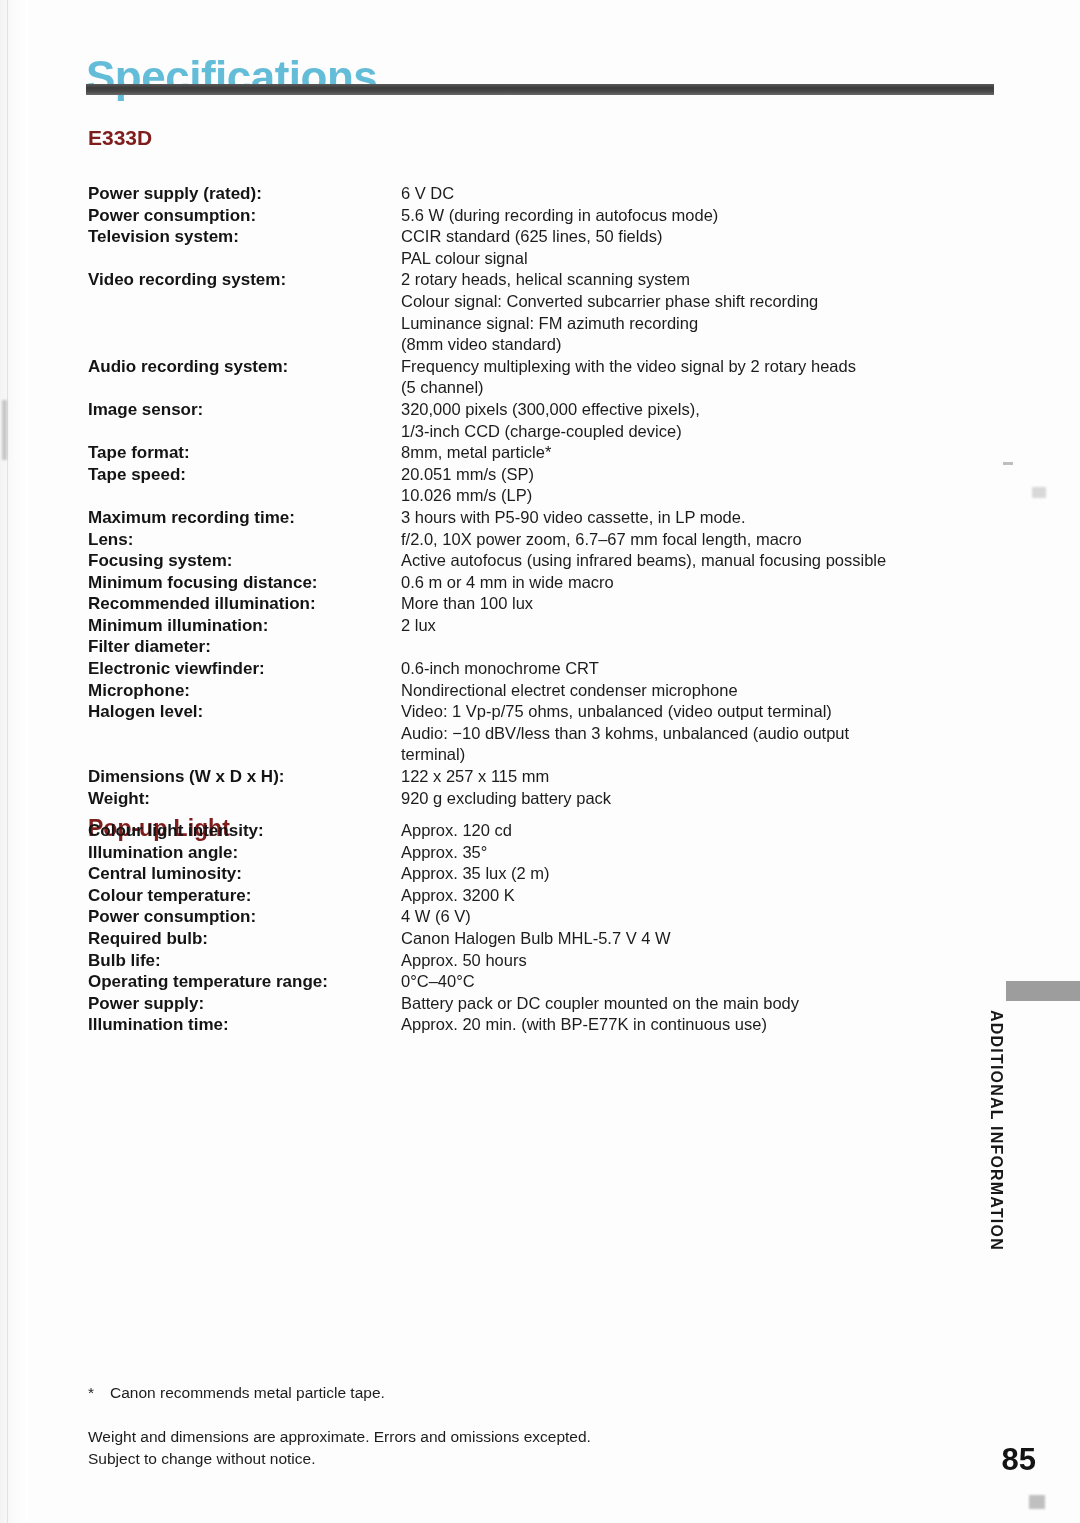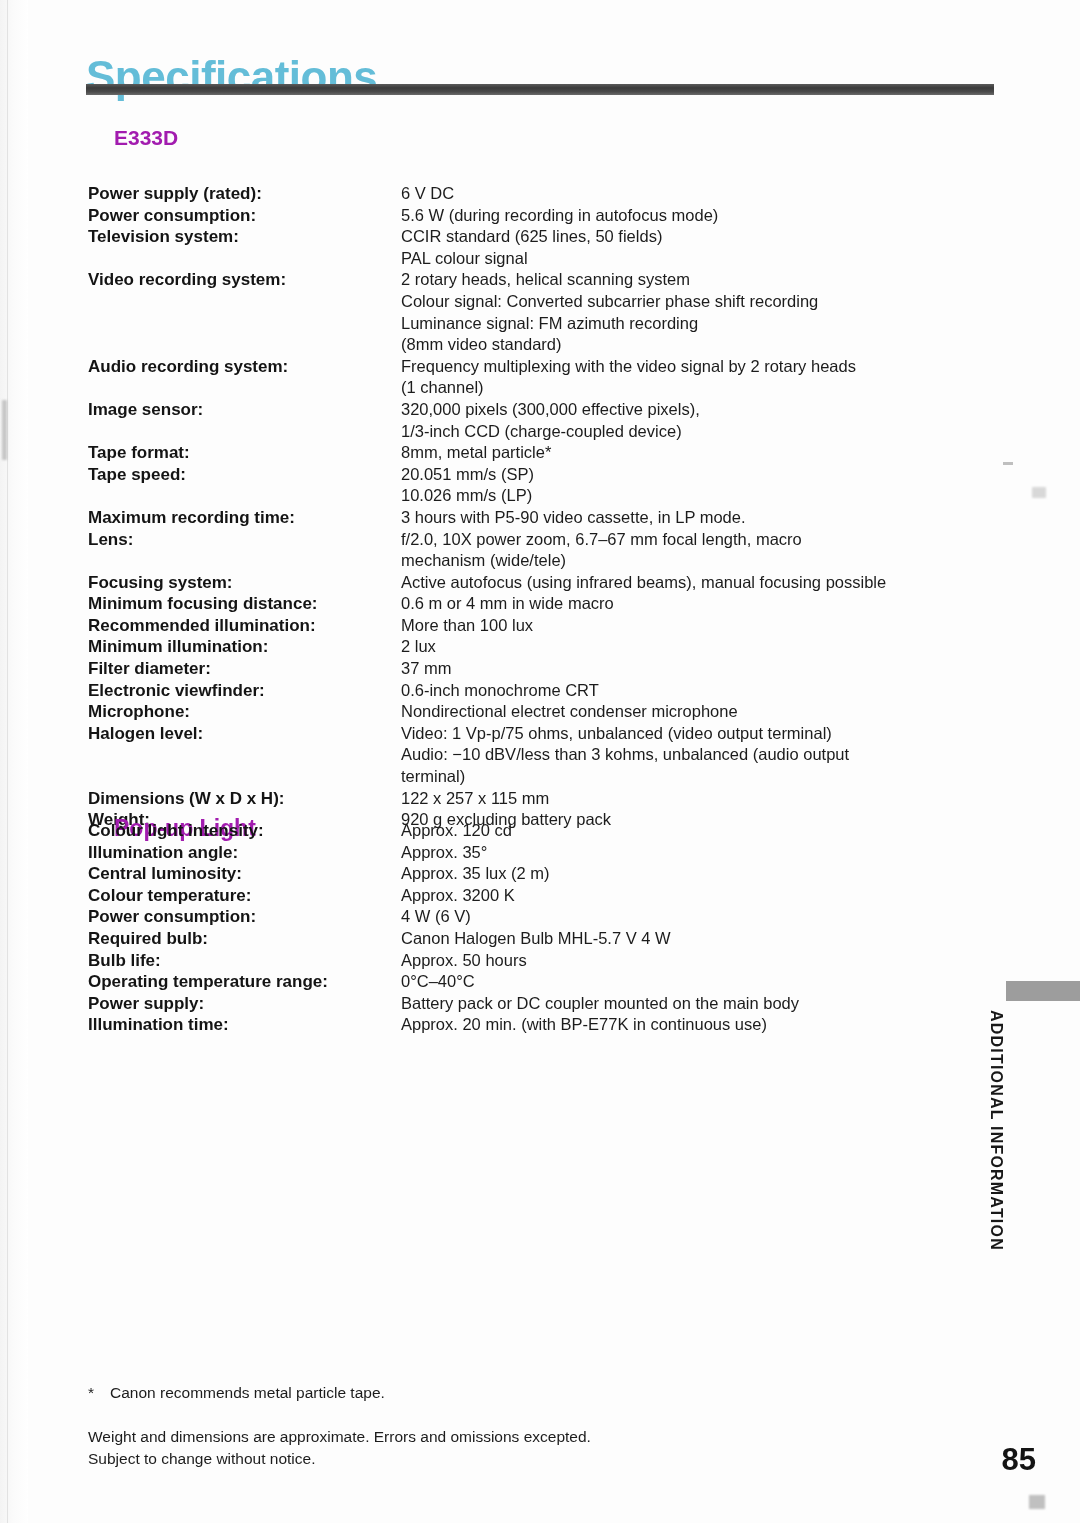--- a/index.html
+++ b/index.html
@@ -81,23 +81,22 @@
     top: 84px;
     width: 908px;
     height: 11px;
     background: linear-gradient(to bottom, #5b5b5b 0%, #3b3b3b 35%, #4a4a4a 70%, #6a6a6a 100%);
   }
 
   
   .section-heading {
     position: absolute;
     font-weight: bold;
-    color: #a21caf;
+    color: #7f1d1d;
     white-space: nowrap;
-    margin-left: 26px;
   }
   .heading-model {
     left: 88px;
     top: 109px;
     font-size: 21px;
   }
   .heading-popup {
     left: 88px;
     top: 796px;
     font-size: 23px;
@@ -238,21 +237,21 @@
           <span class="vline">2 rotary heads, helical scanning system</span>
           <span class="vline">Colour signal: Converted subcarrier phase shift recording</span>
           <span class="vline">Luminance signal: FM azimuth recording</span>
           <span class="vline">(8mm video standard)</span>
         </div>
       </div>
       <div class="spec-row">
         <div class="spec-label">Audio recording system:</div>
         <div class="spec-values">
           <span class="vline">Frequency multiplexing with the video signal by 2 rotary heads</span>
-          <span class="vline">(1 channel)</span>
+          <span class="vline">(5 channel)</span>
         </div>
       </div>
       <div class="spec-row">
         <div class="spec-label">Image sensor:</div>
         <div class="spec-values">
           <span class="vline">320,000 pixels (300,000 effective pixels),</span>
           <span class="vline">1/3-inch CCD (charge-coupled device)</span>
         </div>
       </div>
       <div class="spec-row">
@@ -271,21 +270,20 @@
       <div class="spec-row">
         <div class="spec-label">Maximum recording time:</div>
         <div class="spec-values">
           <span class="vline">3 hours with P5-90 video cassette, in LP mode.</span>
         </div>
       </div>
       <div class="spec-row">
         <div class="spec-label">Lens:</div>
         <div class="spec-values">
           <span class="vline">f/2.0, 10X power zoom, 6.7–67 mm focal length, macro</span>
-          <span class="vline">mechanism (wide/tele)</span>
         </div>
       </div>
       <div class="spec-row">
         <div class="spec-label">Focusing system:</div>
         <div class="spec-values">
           <span class="vline">Active autofocus (using infrared beams), manual focusing possible</span>
         </div>
       </div>
       <div class="spec-row">
         <div class="spec-label">Minimum focusing distance:</div>
@@ -300,23 +298,20 @@
         </div>
       </div>
       <div class="spec-row">
         <div class="spec-label">Minimum illumination:</div>
         <div class="spec-values">
           <span class="vline">2 lux</span>
         </div>
       </div>
       <div class="spec-row">
         <div class="spec-label">Filter diameter:</div>
-        <div class="spec-values">
-          <span class="vline">37 mm</span>
-        </div>
       </div>
       <div class="spec-row">
         <div class="spec-label">Electronic viewfinder:</div>
         <div class="spec-values">
           <span class="vline">0.6-inch monochrome CRT</span>
         </div>
       </div>
       <div class="spec-row">
         <div class="spec-label">Microphone:</div>
         <div class="spec-values">

